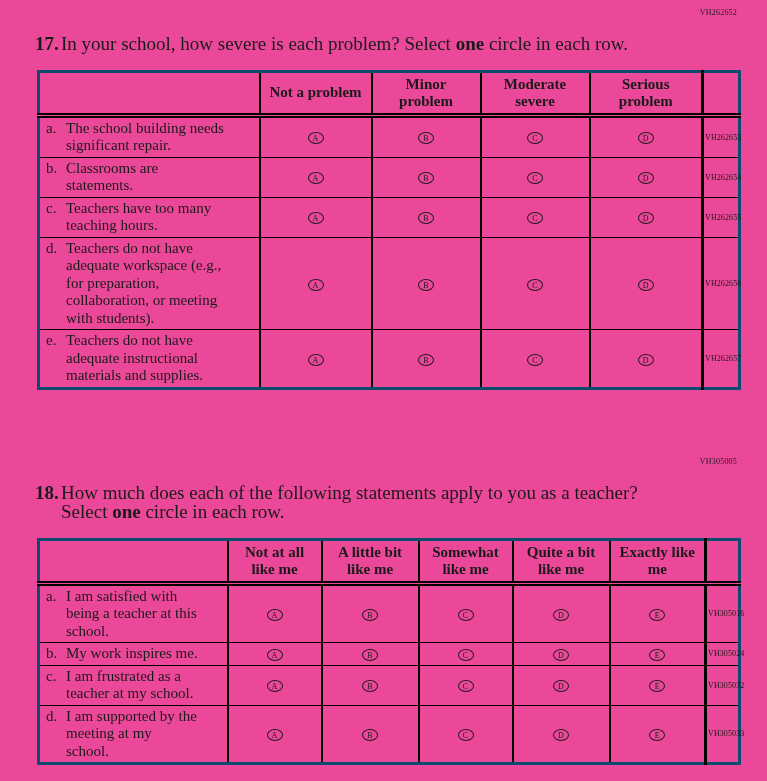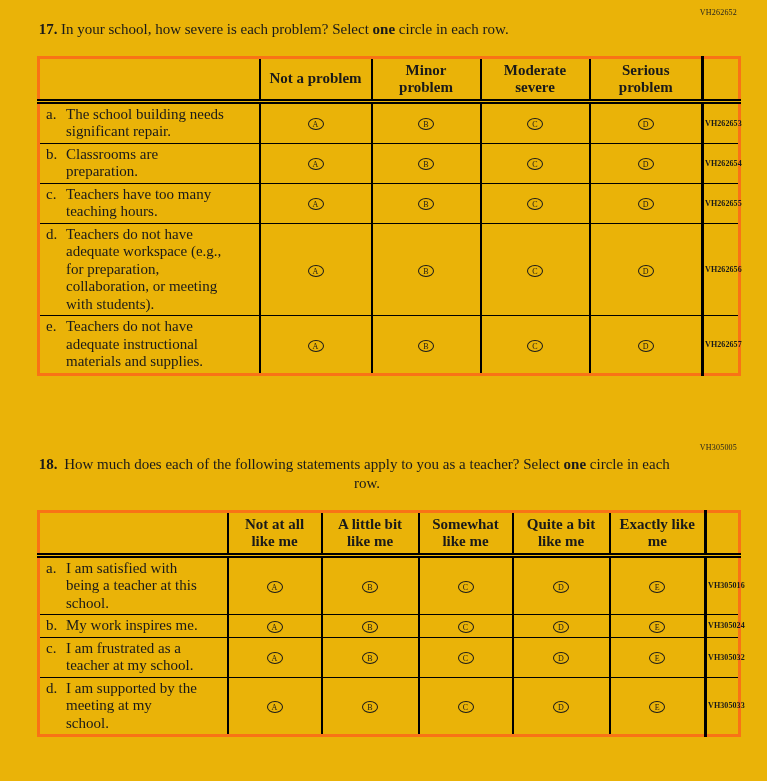--- a/index.html
+++ b/index.html
@@ -5,55 +5,54 @@
   * { margin: 0; padding: 0; box-sizing: border-box; }
   body {
     background: #ffffff;
     font-family: "Liberation Serif", serif;
     color: #1a1a1a;
     -webkit-font-smoothing: antialiased;
   }
   .page {
     width: 767px;
     height: 781px;
-    background: #eab308;
+    background: #ec4899;
     overflow: hidden;
   }
   .content {
     width: 701px;
     margin-left: 37px;
     padding-top: 7px;
   }
   .ref-code {
     text-align: right;
     font-size: 8px;
     letter-spacing: 0.2px;
     color: #1f1f1f;
     padding-right: 1px;
     height: 11px;
     line-height: 11px;
   }
   .q-head {
     display: flex;
-    font-size: 15px;
+    font-size: 19px;
     line-height: 19.5px;
     margin-left: -2px;
-    margin-top: 2px;
-    text-align: center;
+    margin-top: 16px;
   }
   .q-num { font-weight: bold; width: 26px; flex-shrink: 0; }
   .q-text { max-width: 612px; }
   .q-text b { font-weight: bold; }
 
   table.qtable {
     border-collapse: collapse;
     table-layout: fixed;
     width: 701px;
     margin-top: 16px;
-    border: 3px solid #f97316;
+    border: 3px solid #0c4a6e;
   }
   .qtable th, .qtable td {
     border: 2px solid #000;
     border-top-width: 1px;
     border-bottom-width: 1px;
     vertical-align: middle;
   }
   .qtable thead th {
     border-bottom: 5px double #000;
     font-weight: bold;
@@ -79,21 +78,20 @@
     line-height: 12px;
     text-align: center;
     vertical-align: middle;
     cursor: pointer;
   }
   .code-cell {
     font-size: 8px;
     letter-spacing: 0.1px;
     text-align: center;
     padding: 0 1px;
-    font-weight: bold;
   }
   
   .h-head17 { height: 41px; }
   .h17-a, .h17-b, .h17-c { height: 40px; }
   .h17-d { height: 89px; }
   .h17-e { height: 53px; }
   
   .h-head18 { height: 42px; margin-top: 20px; }
   .h18-a { height: 55px; }
   .h18-b { height: 22px; }
@@ -149,21 +147,21 @@
             <td class="opt-cell"><span class="bubble">B</span></td>
             <td class="opt-cell"><span class="bubble">C</span></td>
             <td class="opt-cell"><span class="bubble">D</span></td>
             <td class="code-cell code-col">VH262653</td>
           </tr>
           <tr class="h17-b">
             <td class="label-cell">
               <div class="row-flex">
                   <span class="row-letter">b.</span>
                   <span class="row-text">Classrooms are
-preparation.</span>
+statements.</span>
                 </div>
             </td>
             <td class="opt-cell"><span class="bubble">A</span></td>
             <td class="opt-cell"><span class="bubble">B</span></td>
             <td class="opt-cell"><span class="bubble">C</span></td>
             <td class="opt-cell"><span class="bubble">D</span></td>
             <td class="code-cell code-col">VH262654</td>
           </tr>
           <tr class="h17-c">
             <td class="label-cell">

